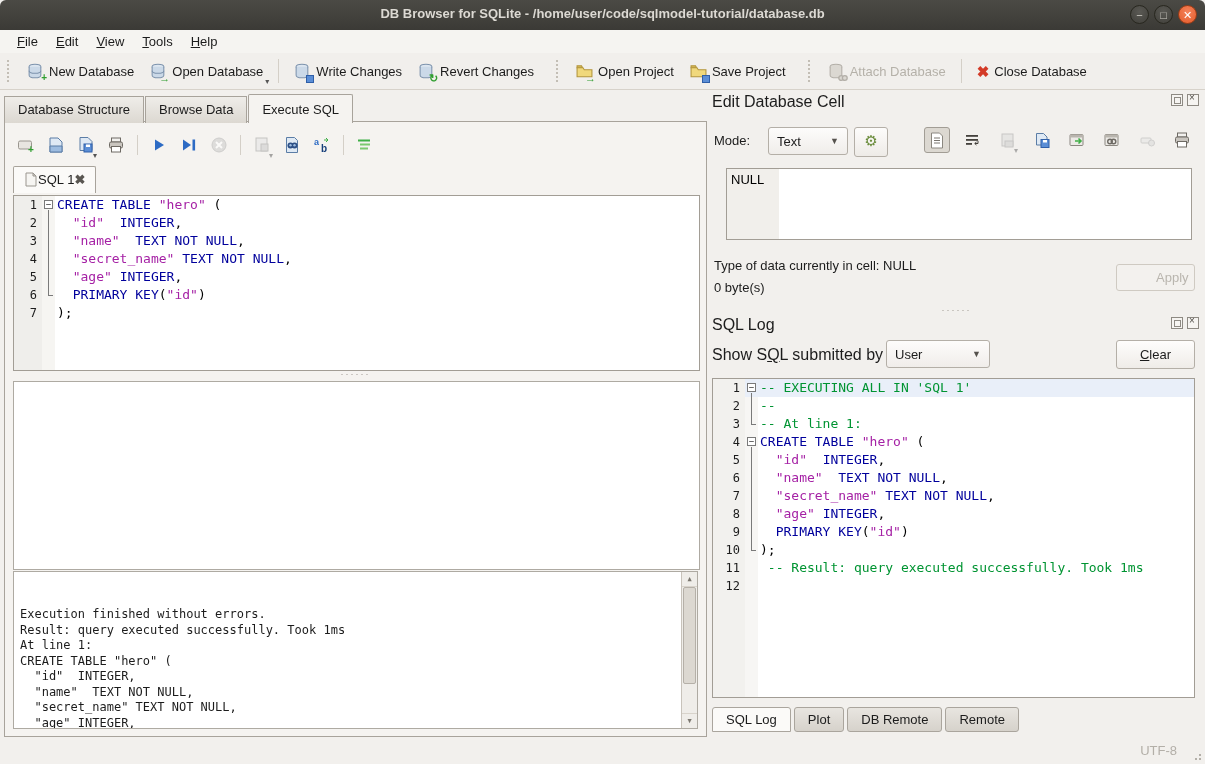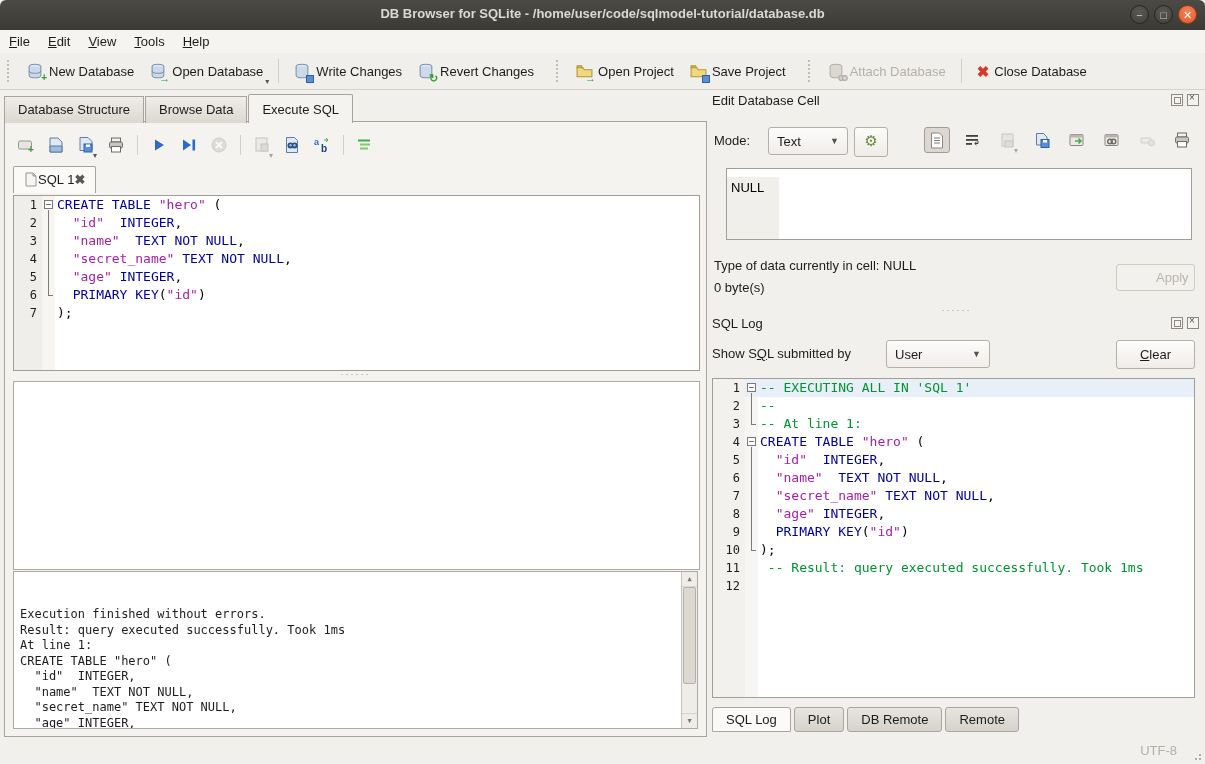--- a/index.html
+++ b/index.html
@@ -7,21 +7,21 @@
   .window{position:relative;width:1205px;height:764px;background:#f2f0ed;overflow:hidden;font-size:13px;color:#1c1c1c;}
 
   
   .titlebar{position:absolute;left:0;top:0;right:0;height:30px;background:linear-gradient(#4b4a45,#3b3a36);border-bottom:1px solid #2a2925;border-radius:6px 6px 0 0;}
   .titlebar .title{position:absolute;left:0;right:0;top:6px;text-align:center;color:#dcd9d3;font-weight:bold;font-size:13px;}
   .winbtns{position:absolute;right:8px;top:5px;display:flex;gap:5px;}
   .wbtn{width:19px;height:19px;border-radius:50%;background:radial-gradient(circle at 50% 35%,#5a5954,#403f3a);border:1px solid #28271f;color:#cfccc5;font-size:11px;line-height:18px;text-align:center;box-sizing:border-box;cursor:default;}
   .wbtn.close{background:radial-gradient(circle at 50% 35%,#f4825a,#e35b2a);border:1px solid #9c3c16;color:#fff;}
 
   
-  .menubar{position:absolute;left:0;top:30px;right:0;height:23px;background:#f5f4f1;border-bottom:6px solid #0f172a;display:flex;align-items:center;}
+  .menubar{position:absolute;left:0;top:30px;right:0;height:23px;background:#f5f4f1;border-bottom:6px solid #0f172a;display:flex;align-items:center;padding-left:8px;}
   .menuitem{padding:2px 9px;cursor:default;}
   .mn{text-decoration:underline;}
 
   
   .toolbar{position:absolute;left:0;top:53px;right:0;height:36px;background:#f1efec;border-bottom:1px solid #d7d2ca;display:flex;align-items:center;padding-left:2px;}
   .handle{width:5px;height:22px;border-left:2px dotted #c3beb5;margin:0 5px;}
   .tsep{width:1px;height:24px;background:#d4cfc7;margin:0 7px;}
   .tbtn{display:flex;align-items:center;gap:5px;background:none;border:none;font:13px "Liberation Sans",sans-serif;color:#1c1c1c;padding:4px 8px;cursor:default;position:relative;}
   .tbtn.disabled{color:#b5b1a9;}
   .icn{position:relative;width:17px;height:17px;display:inline-block;flex:0 0 17px;}
@@ -76,37 +76,37 @@
   .results-pane{position:absolute;left:8px;top:449px;width:685px;height:158px;background:#fff;border:1px solid #aeaaa2;overflow:hidden;font-family:"DejaVu Sans Mono",monospace;font-size:12px;line-height:15.5px;padding:4px 20px 0 6px;box-sizing:border-box;white-space:pre;}
   .scroll{position:absolute;right:0;top:0;bottom:0;width:15px;background:#efede9;border-left:1px solid #c8c3bb;}
   .sarrow{position:absolute;left:0;width:15px;height:14px;color:#7b776f;font-size:7px;text-align:center;line-height:14px;}
   .sarrow.up{top:0;border-bottom:1px solid #d8d3cb;}
   .sarrow.dn{bottom:0;border-top:1px solid #d8d3cb;}
   .sthumb{position:absolute;left:1px;right:1px;top:15px;height:95px;background:#dcd8d1;border:1px solid #b5b0a8;border-radius:2px;}
 
   
   .dockarea{position:absolute;left:708px;top:89px;width:497px;height:648px;}
   .mainsplit{position:absolute;left:-6px;top:300px;height:60px;width:5px;border-left:2px dotted #b9b4ac;}
-  .docktitle{position:absolute;font-size:13px;color:#1c1c1c;}
+  .docktitle{position:absolute;font-size:16px;color:#1c1c1c;}
   .dockbtns{position:absolute;display:flex;gap:4px;}
   .dbtn{width:12px;height:12px;border:1px solid #8e8a83;background:#f6f4f1;position:relative;box-sizing:border-box;cursor:default;}
   .dbtn.float::after{content:"";position:absolute;left:2px;top:2px;width:5px;height:5px;border:1px solid #8e8a83;}
   .dbtn.closed::after{content:"×";position:absolute;left:1px;top:-3px;font-size:10px;color:#55524d;}
 
   .modelabel{position:absolute;left:6px;top:44px;}
   .combo{position:absolute;height:28px;background:linear-gradient(#fdfcfb,#f0edea);border:1px solid #b4afa7;border-radius:3px;box-sizing:border-box;display:flex;align-items:center;padding:0 8px;cursor:default;}
   .combo .caret{position:absolute;right:8px;color:#55524d;font-size:9px;}
   .gearbtn{position:absolute;left:146px;top:38px;width:32px;height:28px;border:1px solid #b4afa7;border-radius:3px;background:linear-gradient(#fdfcfb,#eeebe7);text-align:center;font-size:15px;line-height:26px;color:#6a8c3c;cursor:default;}
   .cellicons{position:absolute;right:10px;top:38px;display:flex;gap:9px;align-items:center;}
   .cbtn{width:26px;height:26px;border:none;background:none;display:flex;align-items:center;justify-content:center;position:relative;cursor:default;}
   .cbtn.pressed{background:#dcd8d1;border:1px solid #a29d95;border-radius:3px;box-sizing:border-box;}
   .cbtn.disabled{opacity:.45;filter:grayscale(1);}
 
   .celledit{position:absolute;left:18px;top:79px;width:464px;height:70px;background:#fff;border:1px solid #a29d95;font-family:"Liberation Sans",sans-serif;font-size:13px;}
-  .nullstrip{position:absolute;left:0;top:8px;bottom:0;width:52px;background:#f1efeb;padding:3px 0 0 4px;box-sizing:border-box;color:#000;}
+  .nullstrip{position:absolute;left:0;top:0;bottom:0;width:52px;background:#f1efeb;padding:3px 0 0 4px;box-sizing:border-box;color:#000;}
 
   .typeinfo{position:absolute;left:6px;top:169px;}
   .sizeinfo{position:absolute;left:6px;top:191px;}
   .btn{position:absolute;height:27px;border:1px solid #b4afa7;border-radius:3px;background:linear-gradient(#fefdfc,#efece8);font:13px "Liberation Sans",sans-serif;color:#1c1c1c;text-align:center;cursor:default;box-sizing:border-box;}
   .btn.disabled{color:#b9b5ae;background:#f3f1ee;border-color:#cfcac2;}
 
   .docksplit{position:absolute;left:0;right:0;top:218px;text-align:center;color:#9a958d;font-size:9px;letter-spacing:2px;line-height:6px;cursor:default;}
 
   .logwrap{position:absolute;left:4px;top:289px;width:481px;height:318px;}
 

